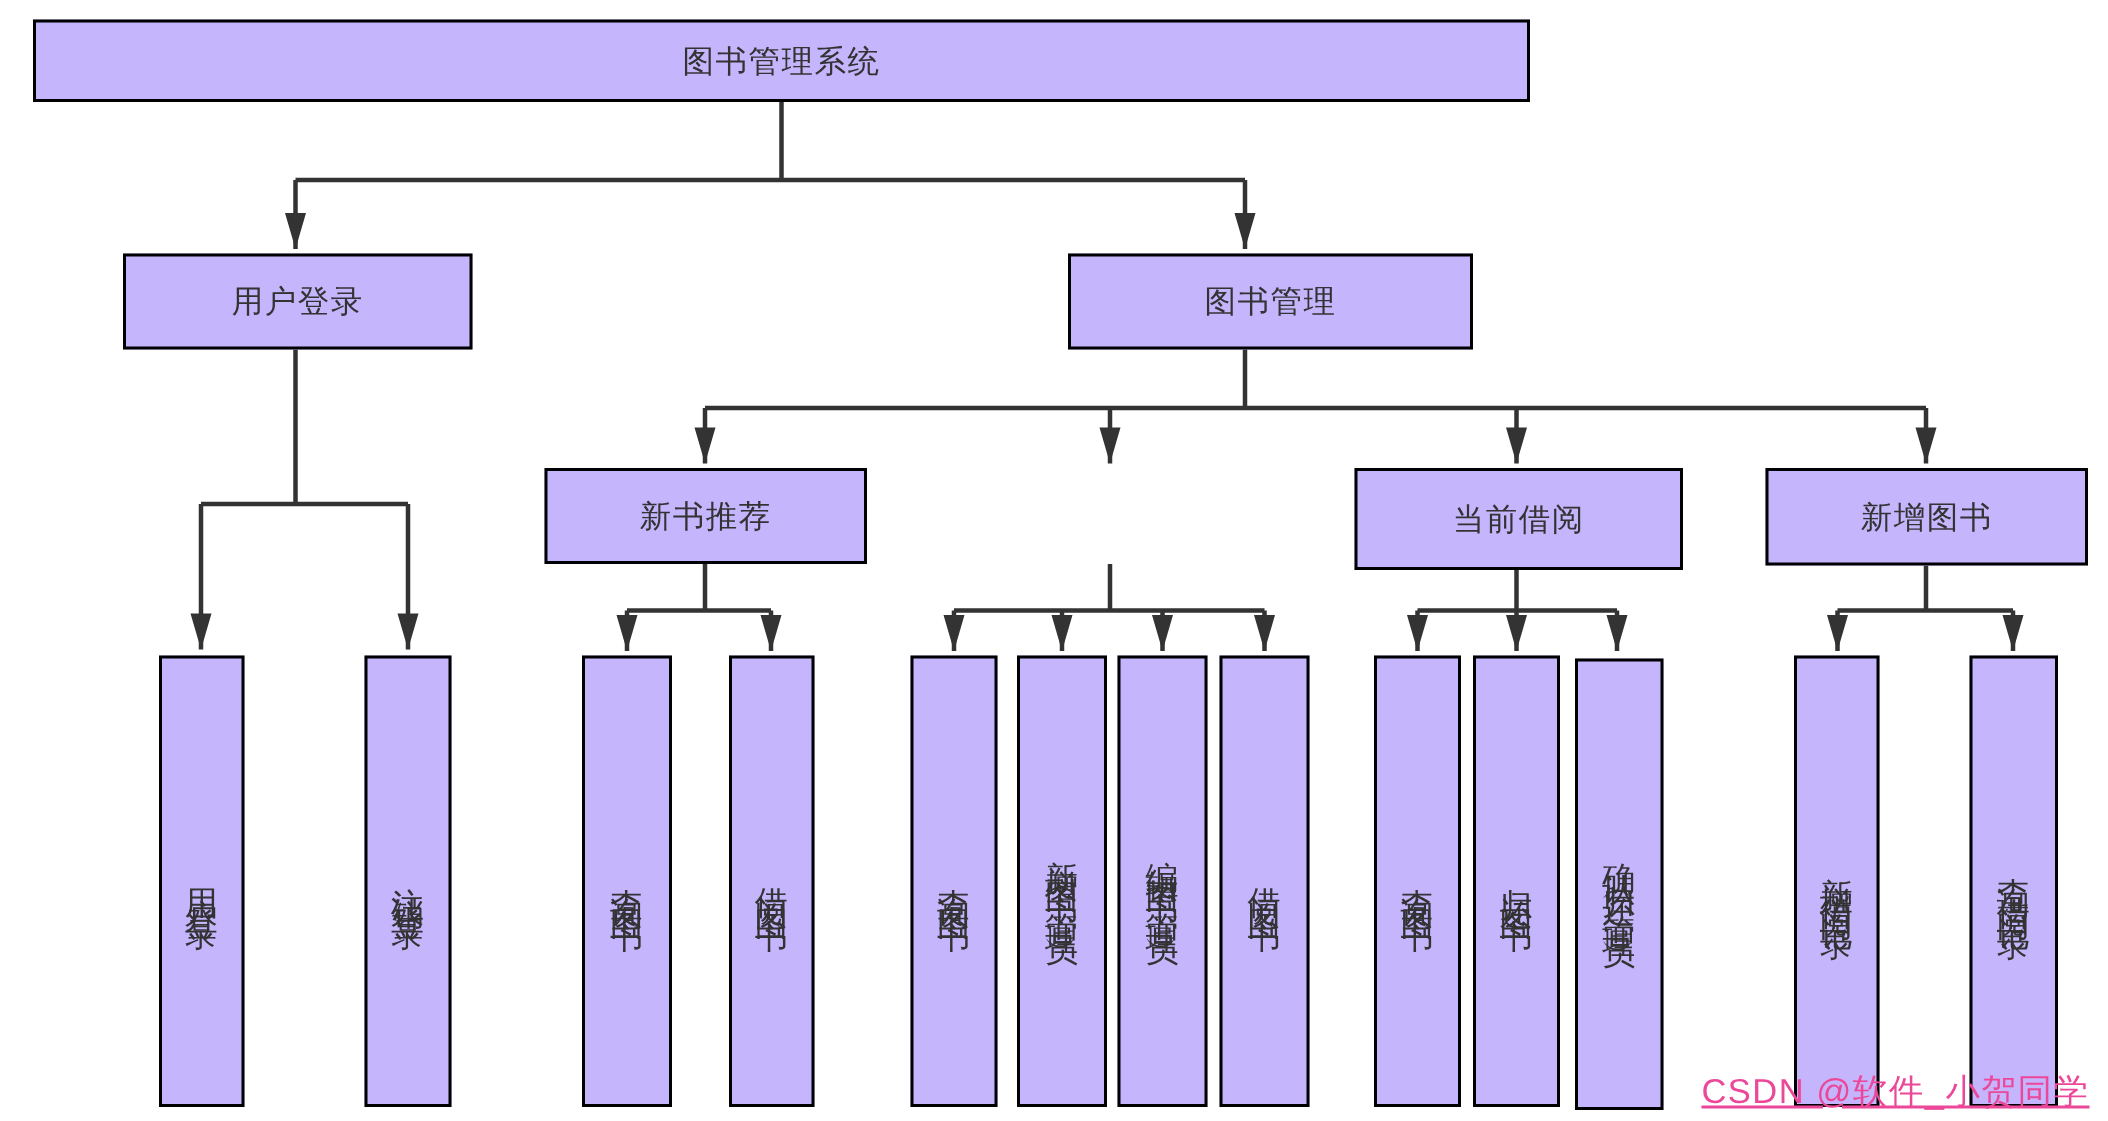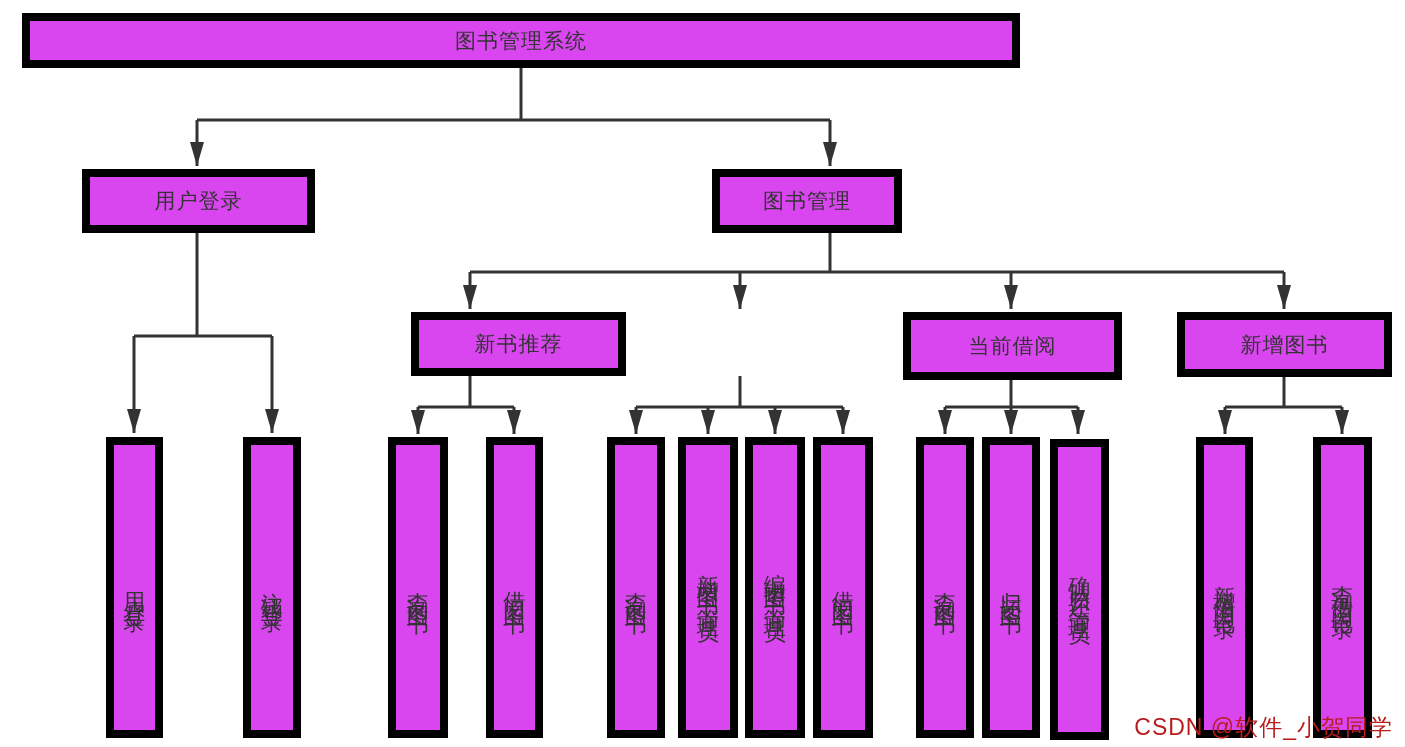--- a/index.html
+++ b/index.html
@@ -13,22 +13,22 @@
     overflow: hidden;
   }
   .wires {
     position: absolute;
     left: 0; top: 0;
     width: 1405px; height: 747px;
   }
   .node {
     position: absolute;
     box-sizing: border-box;
-    border: 8px solid #000000;
-    background: #d946ef;
+    border: 2px solid #000000;
+    background: #c4b5fd;
     display: flex;
     align-items: center;
     justify-content: center;
     font-size: 21px;
     letter-spacing: 1px;
     color: #333333;
     white-space: nowrap;
   }
   .leaf {
     writing-mode: vertical-rl;
@@ -37,22 +37,23 @@
     letter-spacing: 7px;
     line-height: 1.15;
     white-space: normal;
   }
   .watermark {
     position: absolute;
     top: 712px;
     right: 12px;
     font-size: 23px;
     letter-spacing: 1px;
-    color: #b91c1c;
+    color: #ec4899;
     white-space: nowrap;
+    text-decoration: underline;
   }
 </style>
 </head>
 <body>
 
 <div class="stage">
 
   <svg class="wires" viewBox="0 0 1405 747" xmlns="http://www.w3.org/2000/svg">
     <defs>
       <marker id="arrow" markerUnits="userSpaceOnUse" markerWidth="26" markerHeight="18" viewBox="0 0 26 18" refX="25" refY="9" orient="auto">
@@ -99,23 +100,23 @@
       <path d="M1284 377 V407"></path>
       <path d="M1225 407 H1342"></path>
       <path d="M1225 407 V434" marker-end="url(#arrow)"></path>
       <path d="M1342 407 V434" marker-end="url(#arrow)"></path>
     </g>
   </svg>
 
   <div class="node" style="left:22px; top:13px; width:998px; height:55px;">图书管理系统</div>
 
   <div class="node" style="left:82px; top:169px; width:233px; height:64px;">用户登录</div>
-  <div class="node" style="left:712px; top:169px; width:190px; height:64px;">图书管理</div>
+  <div class="node" style="left:712px; top:169px; width:270px; height:64px;">图书管理</div>
 
-  <div class="node" style="left:363px; top:312px; width:215px; height:64px;margin-left:48px;">新书推荐</div>
+  <div class="node" style="left:363px; top:312px; width:215px; height:64px;">新书推荐</div>
   <div class="node" style="left:903px; top:312px; width:219px; height:68px;">当前借阅</div>
   <div class="node" style="left:1177px; top:312px; width:215px; height:65px;">新增图书</div>
 
   <div class="node leaf" style="left:106px; top:437px; width:57px; height:301px;">用户登录</div>
   <div class="node leaf" style="left:243px; top:437px; width:58px; height:301px;">注销登录</div>
 
   <div class="node leaf" style="left:388px; top:437px; width:60px; height:301px;">查询图书</div>
   <div class="node leaf" style="left:486px; top:437px; width:57px; height:301px;">借阅图书</div>
 
   <div class="node leaf" style="left:607px; top:437px; width:58px; height:301px;">查询图书</div>

